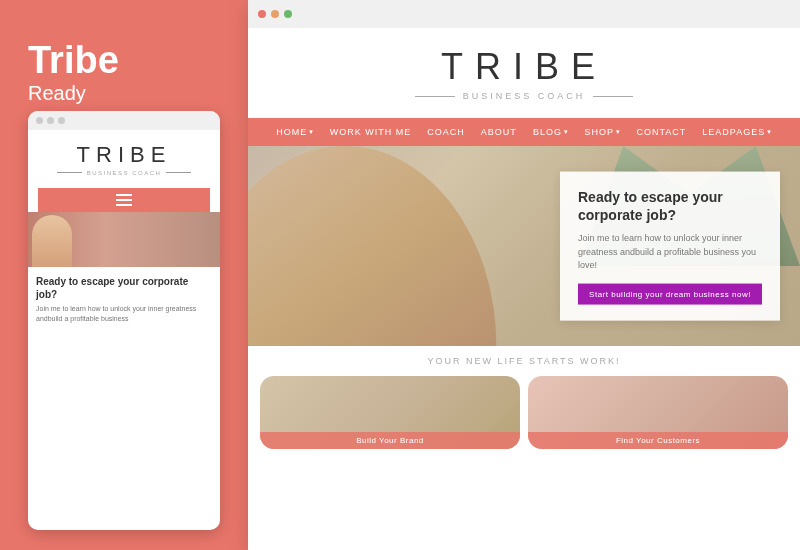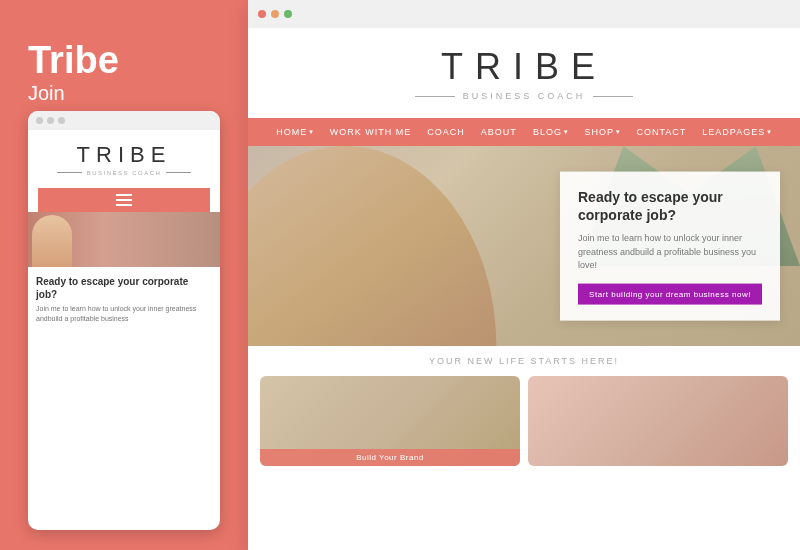--- a/index.html
+++ b/index.html
@@ -367,24 +367,24 @@
       margin-bottom: 10px;
     }
 
     .feature-cards {
       display: flex;
       gap: 8px;
     }
 
     .feature-card {
       flex: 1;
-      height: 90px;
+      height: 73px;
       position: relative;
       overflow: hidden;
-      border-radius: 6px;
+      border-radius: 14px;
     }
 
     .feature-card-bg {
       width: 100%;
       height: 100%;
     }
 
     .feature-card-bg.card1 {
       background: linear-gradient(135deg, #d4c4a8 0%, #c8b498 50%, #b8a478 100%);
     }
@@ -410,21 +410,21 @@
       padding: 4px 2px;
       letter-spacing: 0.5px;
     }
   </style>
 </head>
 <body>
 
 <div class="left-panel">
   <div>
     <div class="left-title">Tribe</div>
-    <div class="left-subtitle">Join</div>
+    <div class="left-subtitle">Ready</div>
   </div>
 
   <div class="mobile-preview">
     <div class="mobile-browser-bar">
       <div class="dot"></div>
       <div class="dot"></div>
       <div class="dot"></div>
     </div>
     <div class="mobile-content">
       <div class="mobile-tribe-logo">
@@ -510,26 +510,27 @@
       <div class="hero-trees"></div>
 
       <div class="hero-cta">
         <div class="hero-cta-title">Ready to escape your corporate job?</div>
         <div class="hero-cta-text">Join me to learn how to unlock your inner greatness andbuild a profitable business you love!</div>
         <button class="hero-cta-btn">Start building your dream business now!</button>
       </div>
     </div>
 
     <div class="bottom-section">
-      <div class="bottom-tagline">YOUR NEW LIFE STARTS HERE!</div>
+      <div class="bottom-tagline">YOUR NEW LIFE STARTS WORK!</div>
       <div class="feature-cards">
         <div class="feature-card">
           <div class="feature-card-bg card1"></div>
           <div class="feature-card-label">Build Your Brand</div>
         </div>
         <div class="feature-card">
           <div class="feature-card-bg card2"></div>
+          <div class="feature-card-label">Find Your Customers</div>
         </div>
       </div>
     </div>
 
   </div>
 </div>
 
 </body></html>

